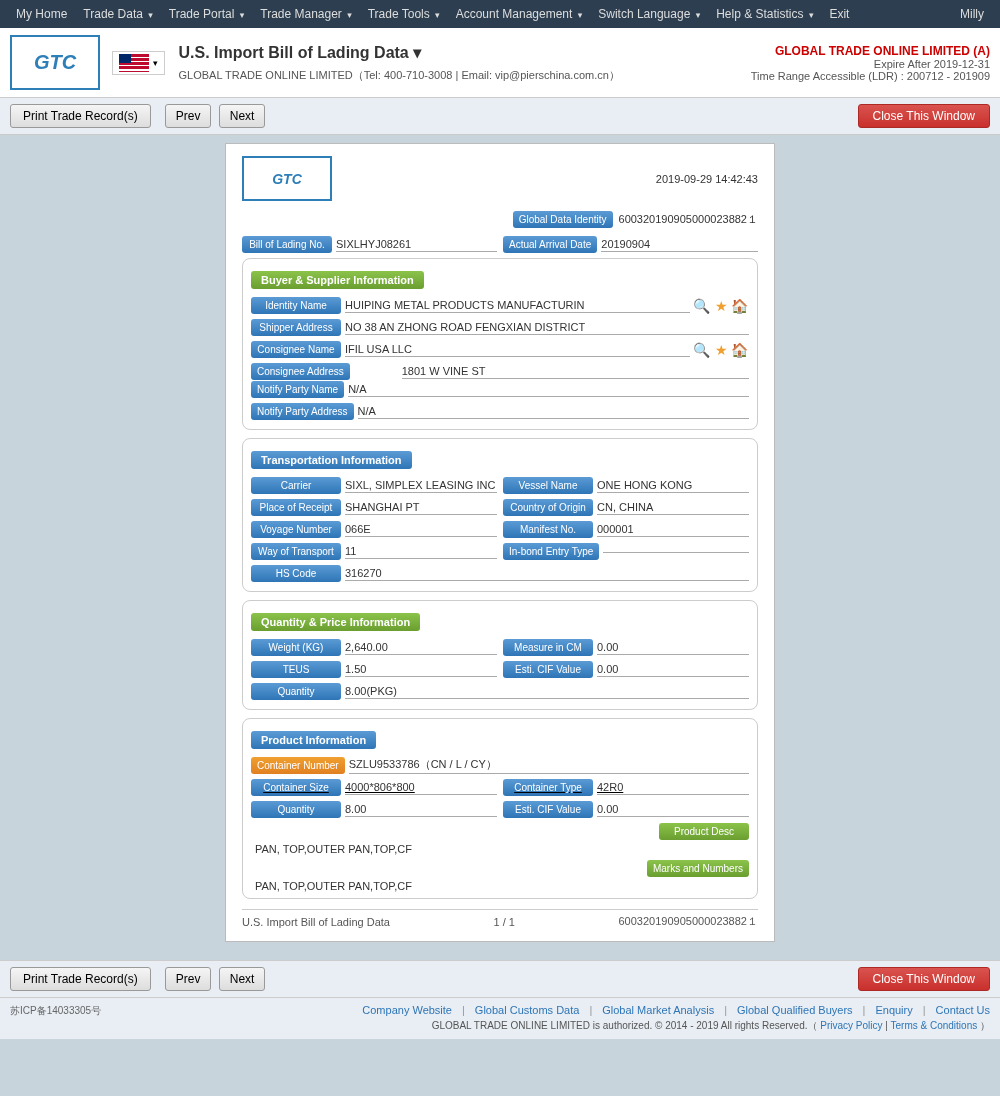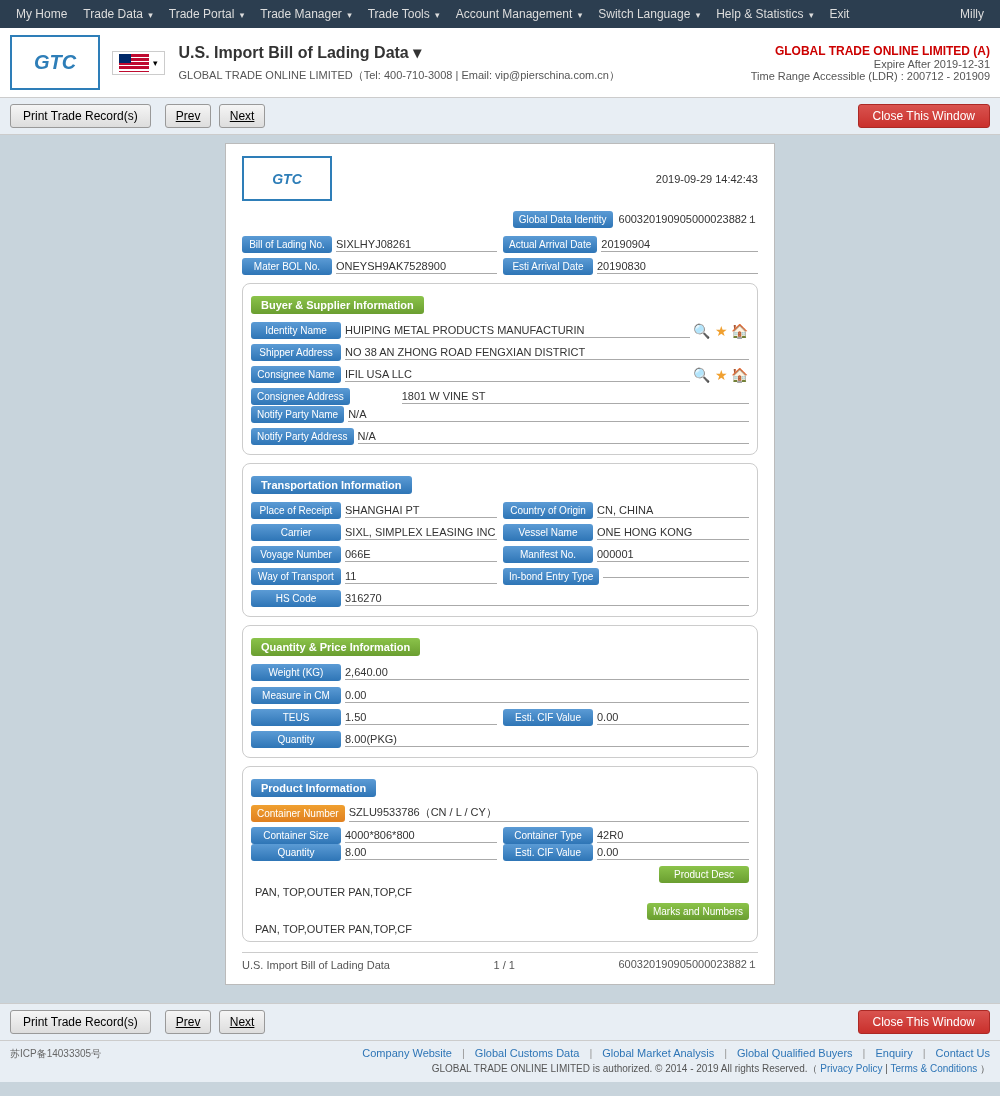--- a/index.html
+++ b/index.html
@@ -98,21 +98,20 @@
       border-radius: 3px;
     }
     .btn-nav {
       background: linear-gradient(to bottom, #f5f5f5, #ddd);
       border: 1px solid #999;
       padding: 4px 10px;
       cursor: pointer;
       font-size: 12px;
       margin-left: 4px;
       border-radius: 3px;
-      text-decoration: underline;
     }
     .btn-close {
       background: linear-gradient(to bottom, #d9534f, #c9302c);
       border: 1px solid #ac2925;
       color: #fff;
       padding: 4px 14px;
       cursor: pointer;
       font-size: 12px;
       border-radius: 3px;
       margin-left: auto;
@@ -354,30 +353,20 @@
       <div class="field-row-half">
         <span class="field-label">Bill of Lading No.</span>
         <span class="field-underline">SIXLHYJ08261</span>
       </div>
       <div class="field-row-half">
         <span class="field-label">Actual Arrival Date</span>
         <span class="field-underline">20190904</span>
       </div>
     </div>
 
-    <div class="two-col" style="margin-bottom:8px;">
-      <div class="field-row-half">
-        <span class="field-label">Mater BOL No.</span>
-        <span class="field-underline">ONEYSH9AK7528900</span>
-      </div>
-      <div class="field-row-half">
-        <span class="field-label">Esti Arrival Date</span>
-        <span class="field-underline">20190830</span>
-      </div>
-    </div>
 
     <div class="section-wrapper">
       <div class="section-header">Buyer &amp; Supplier Information</div>
 
       
       <div class="field-row" style="margin-bottom:5px;">
         <span class="field-label">Identity Name</span>
         <span class="field-underline">HUIPING METAL PRODUCTS MANUFACTURIN</span>
         <div class="icon-row" style="margin-left:4px;">
           <span class="icon-small">🔍</span>
@@ -423,38 +412,38 @@
     </div>
 
     <div class="section-wrapper">
       <div class="section-header-blue">Transportation Information</div>
 
       
 
       
       <div class="two-col" style="margin-bottom:5px;">
         <div class="field-row-half">
+          <span class="field-label">Carrier</span>
+          <span class="field-underline">SIXL, SIMPLEX LEASING INC</span>
+        </div>
+        <div class="field-row-half">
+          <span class="field-label">Vessel Name</span>
+          <span class="field-underline">ONE HONG KONG</span>
+        </div>
+      </div>
+
+      
+      <div class="two-col" style="margin-bottom:5px;">
+        <div class="field-row-half">
           <span class="field-label">Place of Receipt</span>
           <span class="field-underline">SHANGHAI PT</span>
         </div>
         <div class="field-row-half">
           <span class="field-label">Country of Origin</span>
           <span class="field-underline">CN, CHINA</span>
-        </div>
-      </div>
-
-      
-      <div class="two-col" style="margin-bottom:5px;">
-        <div class="field-row-half">
-          <span class="field-label">Carrier</span>
-          <span class="field-underline">SIXL, SIMPLEX LEASING INC</span>
-        </div>
-        <div class="field-row-half">
-          <span class="field-label">Vessel Name</span>
-          <span class="field-underline">ONE HONG KONG</span>
         </div>
       </div>
 
       
       <div class="two-col" style="margin-bottom:5px;">
         <div class="field-row-half">
           <span class="field-label">Voyage Number</span>
           <span class="field-underline">066E</span>
         </div>
         <div class="field-row-half">
@@ -479,21 +468,21 @@
       <div class="field-row" style="margin-bottom:3px;">
         <span class="field-label">HS Code</span>
         <span class="field-underline">316270</span>
       </div>
     </div>
 
     <div class="section-wrapper">
       <div class="section-header">Quantity &amp; Price Information</div>
 
       
-      <div class="two-col" style="margin-bottom:5px;flex-direction:column;">
+      <div class="two-col" style="margin-bottom:5px;">
         <div class="field-row-half">
           <span class="field-label">Weight (KG)</span>
           <span class="field-underline">2,640.00</span>
         </div>
         <div class="field-row-half">
           <span class="field-label">Measure in CM</span>
           <span class="field-underline">0.00</span>
         </div>
       </div>
 
@@ -519,21 +508,21 @@
     <div class="section-wrapper">
       <div class="section-header-blue">Product Information</div>
 
       
       <div class="field-row" style="margin-bottom:5px;">
         <span class="container-label">Container Number</span>
         <span class="field-underline">SZLU9533786（CN / L / CY）</span>
       </div>
 
       
-      <div class="two-col" style="">
+      <div class="two-col" style="margin-bottom:5px;text-decoration:underline;">
         <div class="field-row-half">
           <span class="field-label">Container Size</span>
           <span class="field-underline">4000*806*800</span>
         </div>
         <div class="field-row-half">
           <span class="field-label">Container Type</span>
           <span class="field-underline">42R0</span>
         </div>
       </div>
 

